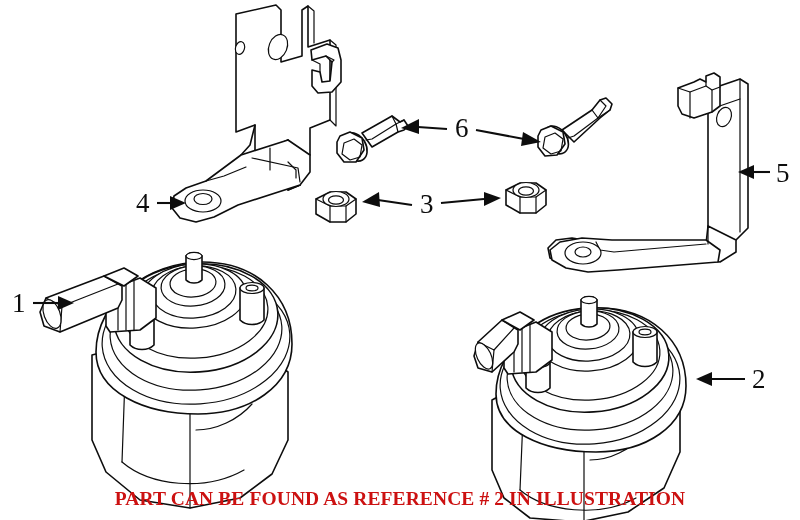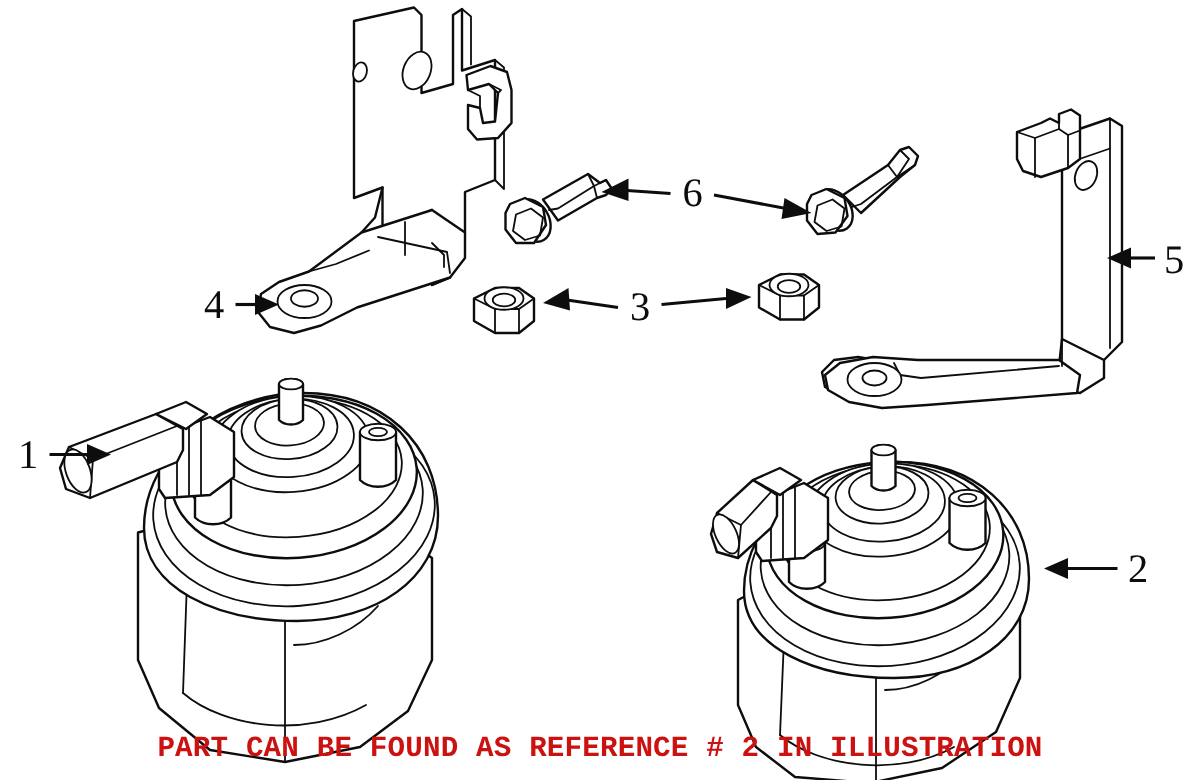--- a/index.html
+++ b/index.html
@@ -68,21 +68,21 @@
     font-weight: 400;
     fill: #0d0d0d;
   }
   .footnote {
     position: absolute;
     left: 0;
     top: 488px;
     width: 800px;
     text-align: center;
     color: #cc1111;
-    font-family: Liberation Mono, monospace;
+    font-family: Liberation Serif, serif;
     font-size: 19.5px;
     font-weight: 700;
     letter-spacing: 0.1px;
     white-space: nowrap;
   }
 </style>
 </head>
 <body>
 
 <div id="diagram-root">

